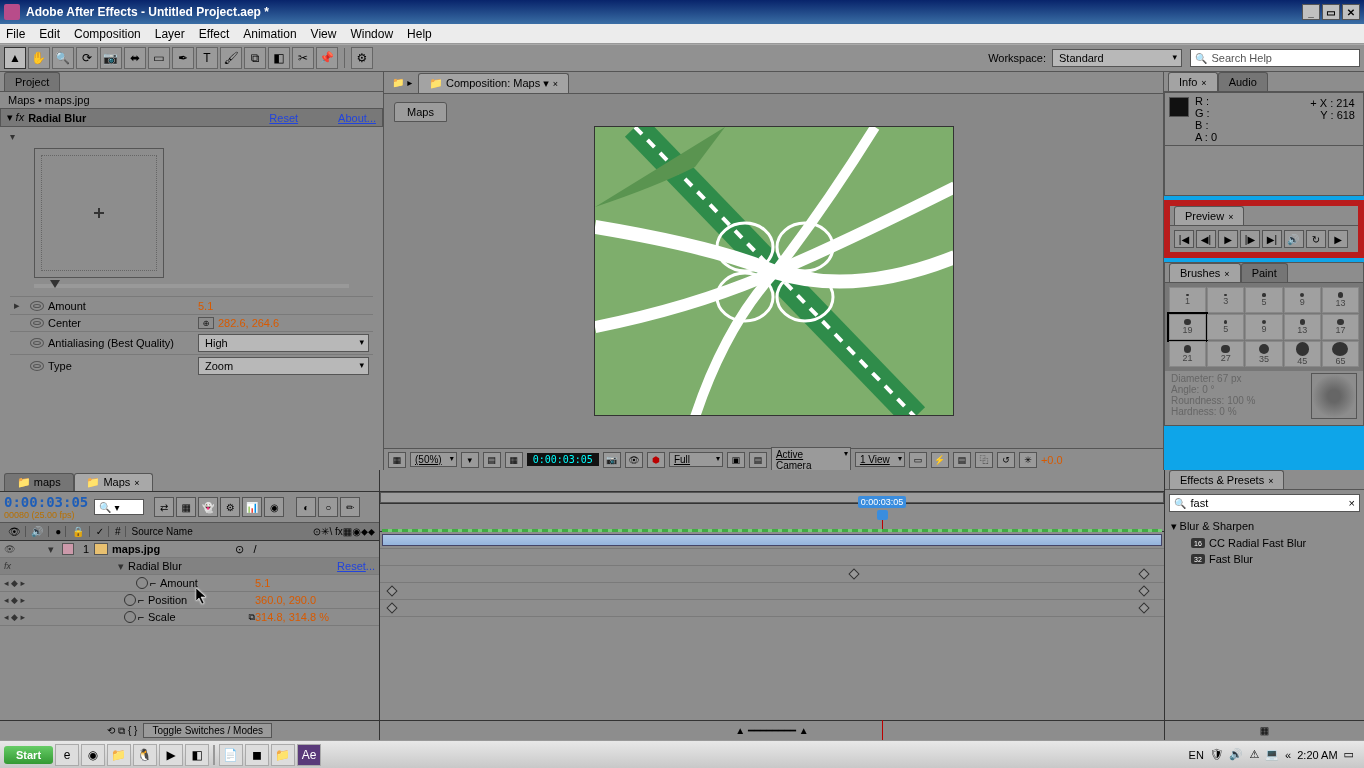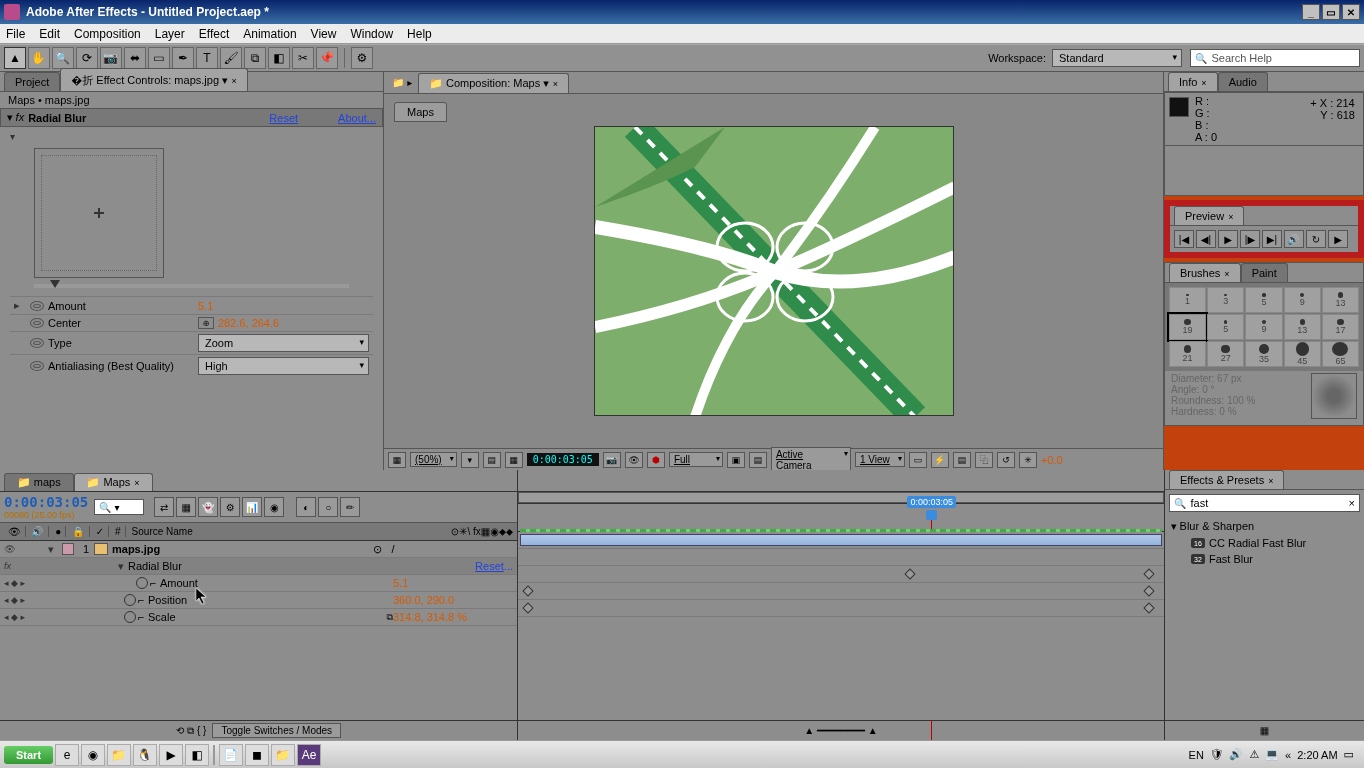--- a/index.html
+++ b/index.html
@@ -16,21 +16,21 @@
 .toolbar { height: 28px; background: #919191; border-bottom: 1px solid #555; border-top: 1px solid #aaa; display: flex; align-items: center; padding: 0 4px; gap: 2px; }
 .tool { width: 22px; height: 22px; background: #9a9a9a; border: 1px solid #666; display: flex; align-items: center; justify-content: center; font-size: 12px; cursor: pointer; }
 .tool.active { background: #bcbcbc; border-color:#333; }
 .toolbar .divider { width: 1px; height: 20px; background: #666; margin: 0 4px; }
 .toolbar .ws-label { margin-left: auto; font-size: 11px; padding-right:4px;}
 .dropdown { background: #b8b8b8; border: 1px solid #555; padding: 2px 18px 2px 6px; font-size: 11px; position: relative; cursor:pointer;}
 .dropdown::after { content: "▾"; position: absolute; right: 4px; top: 2px; font-size: 9px; }
 .search-help { width: 170px; background: #fff; border: 1px solid #555; padding: 2px 4px; font-size: 11px; color: #555; margin-left: 6px; display:flex; align-items:center; gap:4px;}
 .search-help::before { content: "🔍"; font-size: 10px; }
 
-.workspace { position: absolute; top: 72px; left: 0; right: 0; height: 398px; display: flex; background: #c2410c; }
+.workspace { position: absolute; top: 72px; left: 0; right: 0; height: 398px; display: flex; background: #0ea5e9; }
 
 .panel-left { width: 384px; background: #8d8d8d; border-right: 1px solid #555; display:flex; flex-direction:column;}
 .panel-comp { flex: 1; border-right: 1px solid #555; display:flex; flex-direction:column;}
 .panel-right { width: 200px; display:flex; flex-direction:column; gap:4px;}
 
 .panel-tabs { height: 20px; display: flex; align-items: flex-end; padding: 2px 4px 0 4px; gap: 0; border-bottom: 1px solid #555; background:#8d8d8d;}
 .tab { padding: 3px 10px; background: #757575; border: 1px solid #555; border-bottom: none; font-size: 11px; cursor:pointer; position:relative; border-radius:3px 3px 0 0;}
 .tab.active { background: #a3a3a3; }
 .tab .x { font-size:9px; margin-left:4px;}
 
@@ -80,21 +80,21 @@
 .pbtn{width:20px;height:18px;border:1px solid #555;background:#9a9a9a;display:flex;align-items:center;justify-content:center;font-size:10px;cursor:pointer;}
 
 .brushes-panel{background:#8d8d8d;border:1px solid #555;padding-bottom:4px;}
 .brush-grid{display:grid;grid-template-columns:repeat(5,1fr);gap:1px;padding:4px;background:#777;}
 .brush-cell{background:#a0a0a0;height:26px;display:flex;flex-direction:column;align-items:center;justify-content:center;font-size:9px;color:#444;border:1px solid #888;}
 .brush-cell .dot{width:var(--d);height:var(--d);background:#333;border-radius:50%;}
 .brush-info{padding:2px 6px;font-size:10px;color:#666;display:flex;}
 .brush-preview{width:46px;height:46px;background:radial-gradient(circle,#666 20%,transparent 70%);border:1px solid #555;margin-left:auto;}
 
 .timeline-area { position: absolute; top: 470px; left: 0; right: 0; height: 270px; display: flex; }
-.tl-left { width: 518px; background: #8d8d8d; border-right: 1px solid #333; display:flex;flex-direction:column;}
+.tl-left { width: 380px; background: #8d8d8d; border-right: 1px solid #333; display:flex;flex-direction:column;}
 .tl-main { flex:1; background: #8d8d8d; display:flex;flex-direction:column;}
 .tl-right { width: 200px; background: #8d8d8d; border-left: 1px solid #333;display:flex;flex-direction:column;}
 
 .tl-tabs{height:22px;display:flex;align-items:flex-end;padding:2px 4px 0;border-bottom:1px solid #333;}
 .tl-tabs .tab{padding:2px 12px;}
 .tl-tabs .tab.active{background:#a8a8a8;}
 .tl-timerow{display:flex;align-items:center;padding:2px 4px;gap:6px;border-bottom:1px solid #555;}
 .tl-time{color:#1e5eb8;font-family:monospace;font-size:14px;font-weight:bold;}
 .tl-fps{font-size:9px;color:#b87000;}
 .tl-search{flex:0 0 50px;background:#fff;border:1px solid #555;height:16px;display:flex;align-items:center;padding:0 4px;font-size:10px;}
@@ -197,21 +197,20 @@
   <div class="search-help">
       <span>Search Help</span>
     </div>
 </div>
 
 <div class="workspace">
 
   <div class="panel-left">
     <div class="panel-tabs">
       <div class="tab"><span>Project</span></div>
-      <div class="tab active">�折 <span>Effect Controls: maps.jpg</span> ▾<span class="x">×</span></div>
     </div>
     <div class="breadcrumb">Maps • maps.jpg</div>
     <div class="fx-header">
       <span style="margin-right:4px">▾ <i>fx</i></span>
       <span class="name">Radial Blur</span>
       <span class="link reset">Reset</span>
       <span class="link">About...</span>
     </div>
     <div class="fx-body">
       <div style="font-size:10px;color:#333;">▾</div>
@@ -231,28 +230,28 @@
       <div class="prop-row">
         <span class="tw"></span>
           <span class="anim"></span>
         <span class="label">Center</span>
         <span style="width:16px;height:12px;border:1px solid #555;margin-right:4px;display:flex;align-items:center;justify-content:center;font-size:8px">⊕</span>
         <span class="value">282.6, 264.6</span>
       </div>
       <div class="prop-row">
         <span class="tw"></span>
           <span class="anim"></span>
-        <span class="label">Type</span>
-        <div class="dropdown dd"><span>Zoom</span></div>
+        <span class="label">Antialiasing (Best Quality)</span>
+        <div class="dropdown dd"><span>High</span></div>
       </div>
       <div class="prop-row">
         <span class="tw"></span>
           <span class="anim"></span>
-        <span class="label">Antialiasing (Best Quality)</span>
-        <div class="dropdown dd"><span>High</span></div>
+        <span class="label">Type</span>
+        <div class="dropdown dd"><span>Zoom</span></div>
       </div>
     </div>
   </div>
 
   <div class="panel-comp">
     <div class="panel-tabs comp-header">
       <span class="tag">📁 ▸</span>
       <div class="tab active">📁 <span>Composition: Maps</span> ▾<span class="x">×</span></div>
     </div>
     <div class="comp-viewer">

